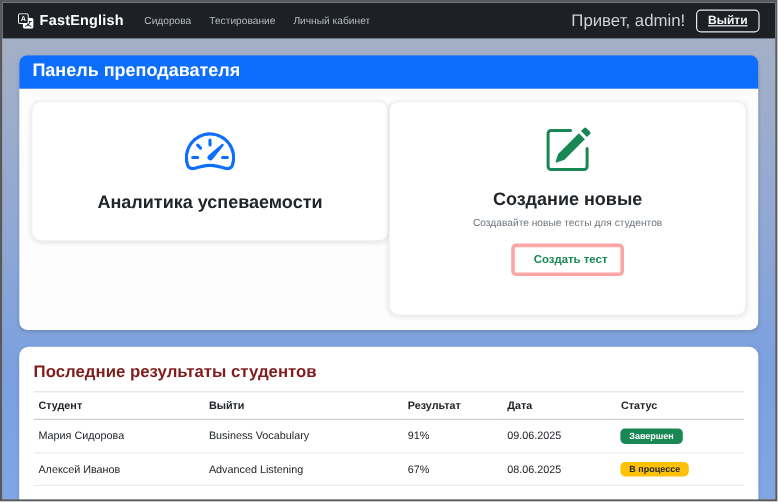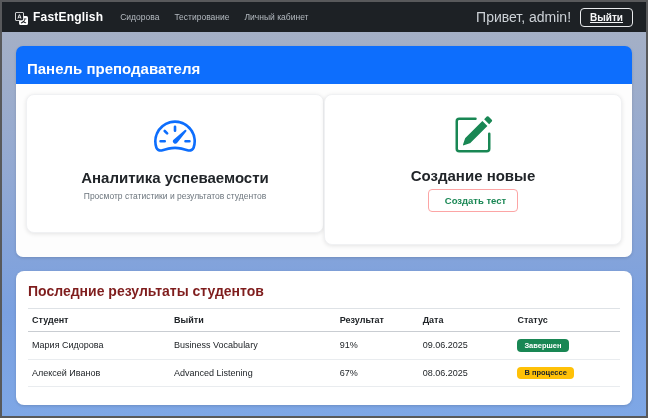--- a/index.html
+++ b/index.html
@@ -37,21 +37,21 @@
     text-decoration: underline;
   }
 
   
   .content { padding: 14px 14px 0 14px; }
 
   .panel { border-radius: 7px; overflow: hidden; margin-bottom: 14px; box-shadow: 0 1px 3px rgba(0,0,0,.15); }
   .panel-header {
     background: #0d6efd; color: #ffffff;
     font-size: 15px; font-weight: bold;
-    padding: 14px 11px 7px 11px;
+    padding: 4px 11px 7px 11px;
   }
   .panel-body {
     background: #fdfdfd;
     padding: 10px 10px 12px 10px;
     display: flex; gap: 0; align-items: flex-start;
   }
 
   .card {
     flex: 1 1 0;
     background: #ffffff;
@@ -65,21 +65,21 @@
   .card-icon { display: inline-block; margin-bottom: 8px; }
   .card-title { font-size: 15px; font-weight: bold; color: #212529; margin-bottom: 5px; }
   .card-subtitle { font-size: 8.5px; color: #6c757d; margin-bottom: 13px; }
   .card-btn {
     font-family: "Liberation Sans", sans-serif;
     font-size: 9.5px; font-weight: bold;
     background: #ffffff; border-radius: 4px;
     padding: 5px 11px; cursor: pointer;
   }
   .btn-primary-outline { color: #0d6efd; border: 1px solid #9ec5fe; }
-  .btn-success-outline { color: #198754; border: 1px solid #fca5a5; padding-left: 16px; }
+  .btn-success-outline { color: #198754; border: 3px solid #fca5a5; padding-left: 16px; }
 
   
   .results-panel {
     background: #ffffff; border-radius: 8px;
     box-shadow: 0 1px 3px rgba(0,0,0,.15);
     padding: 10px 12px 18px 12px;
   }
   .results-title { font-size: 14px; font-weight: bold; color: #7f1d1d; padding: 2px 0 9px 0; }
   table.results-table { width: 100%; border-collapse: collapse; }
   .results-table th {
@@ -131,31 +131,31 @@
       <div class="panel-body">
 
         <div class="card">
           <span class="card-icon">
             <svg viewBox="0 0 16 16" width="42" height="42" fill="#0d6efd">
               <path d="M8 4a.5.5 0 0 1 .5.5V6a.5.5 0 0 1-1 0V4.5A.5.5 0 0 1 8 4zM3.732 5.732a.5.5 0 0 1 .707 0l.915.914a.5.5 0 1 1-.708.708l-.914-.915a.5.5 0 0 1 0-.707zM2 10a.5.5 0 0 1 .5-.5h1.586a.5.5 0 0 1 0 1H2.5A.5.5 0 0 1 2 10zm9.5 0a.5.5 0 0 1 .5-.5h1.5a.5.5 0 0 1 0 1H12a.5.5 0 0 1-.5-.5zm.754-4.246a.389.389 0 0 0-.527-.02L7.547 9.31a.91.91 0 1 0 1.302 1.258l3.434-4.297a.389.389 0 0 0-.029-.518z"></path>
               <path fill-rule="evenodd" d="M0 10a8 8 0 1 1 15.547 2.661c-.442 1.253-1.845 1.602-2.932 1.25C11.309 13.488 9.475 13 8 13c-1.474 0-3.31.488-4.615.911-1.087.352-2.49.003-2.932-1.25A7.988 7.988 0 0 1 0 10zm8-7a7 7 0 0 0-6.603 9.329c.203.575.923.876 1.68.63C4.397 12.533 6.358 12 8 12s3.604.532 4.923.96c.757.245 1.477-.056 1.68-.631A7 7 0 0 0 8 3z"></path>
             </svg>
           </span>
           <div class="card-title">Аналитика успеваемости</div>
-          <div class="card-subtitle">Просмотр статистики и результатов студентов</div>
         </div>
 
         <div class="card card--tall">
           <span class="card-icon">
             <svg viewBox="0 0 16 16" width="40" height="40" fill="#198754">
               <path d="M15.502 1.94a.5.5 0 0 1 0 .706L14.459 3.69l-2-2L13.502.646a.5.5 0 0 1 .707 0l1.293 1.293zm-1.75 2.456-2-2L4.939 9.21a.5.5 0 0 0-.121.196l-.805 2.414a.25.25 0 0 0 .316.316l2.414-.805a.5.5 0 0 0 .196-.12l6.813-6.814z"></path>
               <path fill-rule="evenodd" d="M1 13.5A1.5 1.5 0 0 0 2.5 15h11a1.5 1.5 0 0 0 1.5-1.5v-6a.5.5 0 0 0-1 0v6a.5.5 0 0 1-.5.5h-11a.5.5 0 0 1-.5-.5v-11a.5.5 0 0 1 .5-.5H9a.5.5 0 0 0 0-1H2.5A1.5 1.5 0 0 0 1 2.5v11z"></path>
             </svg>
           </span>
           <div class="card-title">Создание новые</div>
+          <div class="card-subtitle">Создавайте новые тесты для студентов</div>
           <button class="card-btn btn-success-outline">Создать тест</button>
         </div>
 
       </div>
     </div>
 
     <div class="results-panel">
       <div class="results-title">Последние результаты студентов</div>
       <table class="results-table">
         <colgroup>

